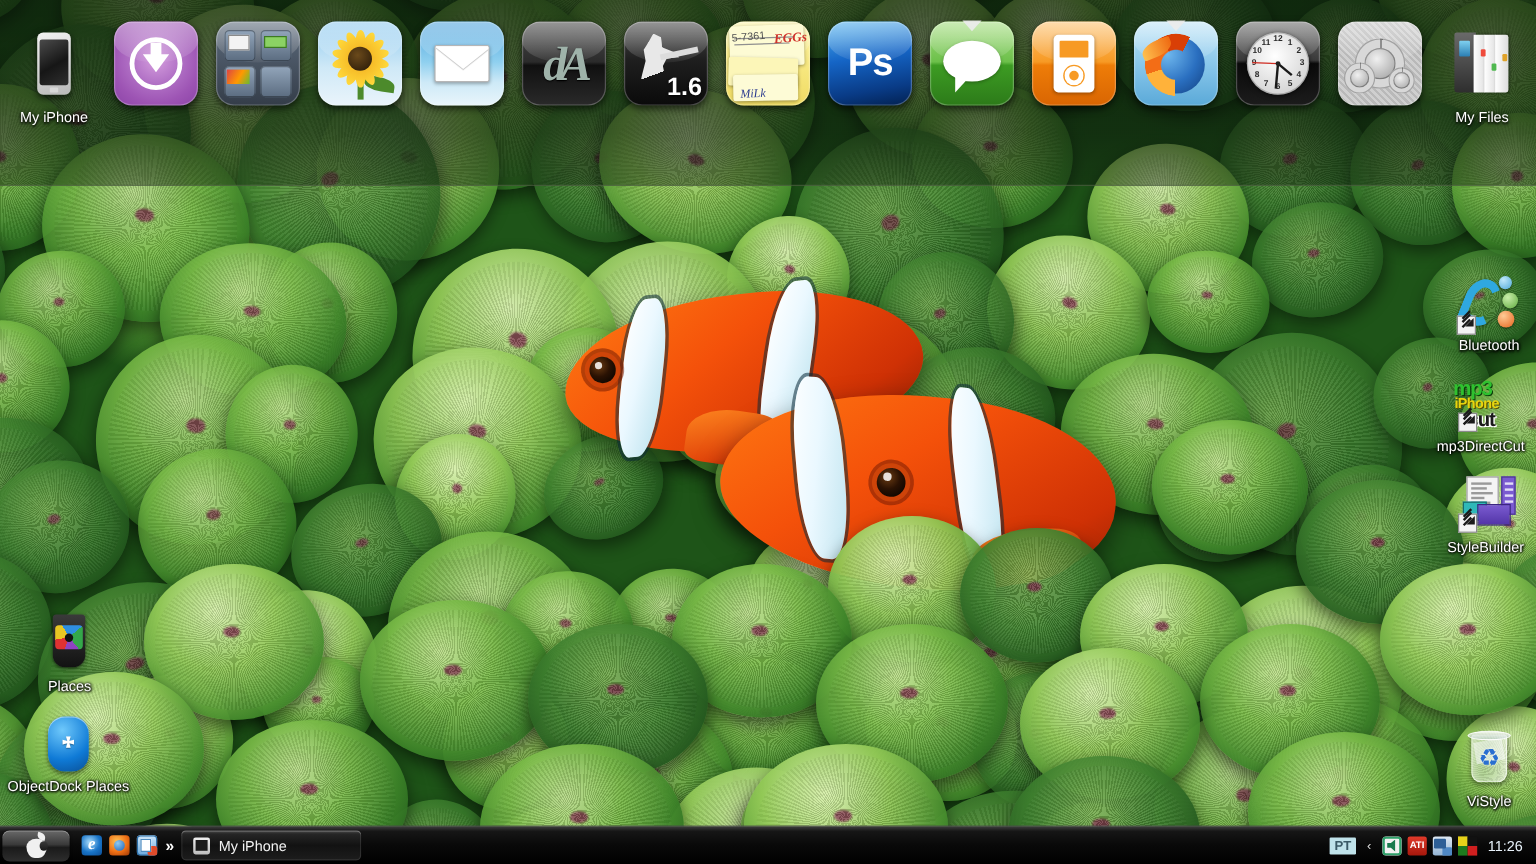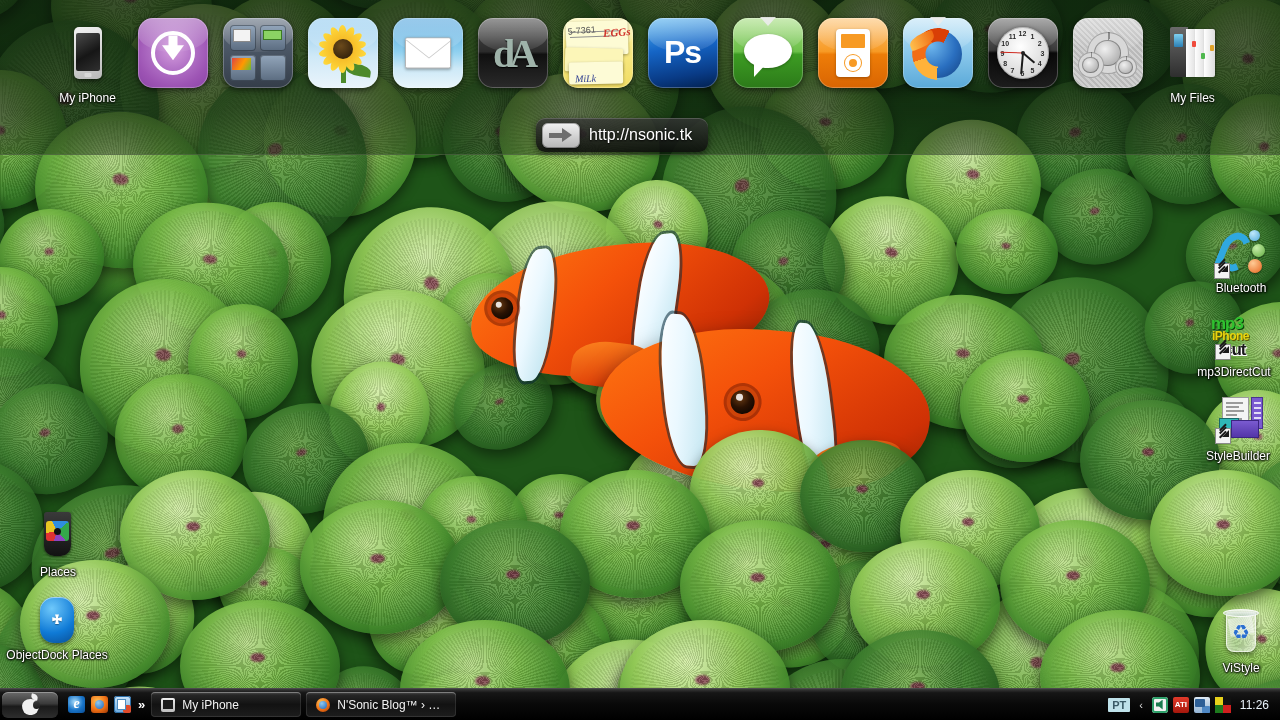--- a/index.html
+++ b/index.html
@@ -162,21 +162,21 @@
 
   .ios.mail{ background:linear-gradient(180deg,#4fa3dd 0%,#8fd0ef 48%,#cde9f7 72%,#e9f5fb 100%); }
   .env{position:absolute;left:50%;top:50%;transform:translate(-50%,-50%);width:46px;height:31px;background:#fff;
      border:1px solid #b6b6b6;border-radius:2px;z-index:6;overflow:hidden;box-shadow:0 1px 3px rgba(0,0,0,.3);}
   .env::after{content:"";position:absolute;left:-2px;top:-1px;width:0;height:0;
      border-left:24px solid transparent;border-right:24px solid transparent;border-top:20px solid #f2f2f2;}
   .env::before{content:"";position:absolute;left:-1px;top:0px;width:0;height:0;z-index:2;
      border-left:24px solid transparent;border-right:24px solid transparent;border-top:19px solid #ffffff;
      filter:drop-shadow(0 1px 0 #c9c9c9);}
 
-  .ios.da{ background:linear-gradient(180deg,#4c4c4c 0%,#2b2b2b 48%,#101010 52%,#2a2a2a 100%); }
+  .ios.da{ background:linear-gradient(180deg,#4c4c4c 0%,#2b2b2b 48%,#101010 52%,#2a2a2a 100%);font-style:italic; }
   .da-g{position:absolute;left:50%;top:50%;transform:translate(-50%,-50%);font-size:40px;color:#9fb3aa;z-index:6;
      font-family:"Liberation Serif",serif;font-weight:bold;letter-spacing:-6px;text-shadow:0 1px 1px #000;}
 
   .ios.cs{ background:linear-gradient(180deg,#4a4a4a 0%,#1f1f1f 45%,#0a0a0a 100%); }
   .cs-f{position:absolute;left:6px;top:10px;width:40px;height:52px;z-index:6;
      background:
        radial-gradient(circle at 52% 14%, #e8e8e8 0 7px, transparent 7.5px),
        linear-gradient(160deg,transparent 0 18%, #e8e8e8 18% 62%, transparent 62%);
      clip-path:polygon(46% 0,62% 6%,64% 22%,90% 30%,100% 38%,74% 40%,66% 52%,72% 74%,62% 100%,48% 100%,46% 72%,34% 82%,28% 100%,14% 100%,22% 68%,30% 44%,26% 26%,36% 14%);}
   .cs-gun{position:absolute;left:30px;top:24px;width:32px;height:5px;background:#dcdcdc;z-index:7;transform:rotate(-12deg);}
@@ -849,20 +849,29 @@
     </div>
 
     <div class="dock-item">
       <div class="dock-ico">
         <div class="ios da">
             <div class="da-g">dA</div>
           </div>
       </div>
     </div>
 
+    <div class="dock-item">
+      <div class="dock-ico">
+        <div class="ios cs">
+          <div class="cs-f"></div>
+            <div class="cs-gun"></div>
+          <div class="cs-v">1.6</div>
+        </div>
+      </div>
+    </div>
 
     <div class="dock-item">
       <div class="dock-ico">
         <div class="ios notes">
           <div class="nt nt1">
             <div class="nt-line" style="left:4px;top:10px;width:50px"></div>
             <div class="nt-line" style="left:4px;top:15px;width:46px"></div>
             <div class="nt-num">5-7361</div>
           </div>
           <div class="nt nt2"></div>
@@ -956,24 +965,20 @@
           <div class="tab t1"></div>
             <div class="tab t2"></div>
             <div class="tab t3"></div>
         </div>
       </div>
       <div class="dock-label">My Files</div>
     </div>
 
   </div>
 
-  <div id="urlbar">
-    <div class="gobtn"></div>
-    <div class="utext">http://nsonic.tk</div>
-  </div>
 </div>
 
 <div class="dicon" style="left:1193px;top:228px">
   <div class="art">
     <div class="od-c"></div>
       <div class="od-b od-b1"></div>
       <div class="od-b od-b2"></div>
       <div class="od-b od-b3"></div>
     <div class="shortcut">
         <i></i>
@@ -1062,24 +1067,20 @@
         <i></i>
       </div>
   </div>
   <div class="chev">»</div>
 
   <div id="tasks">
     <div class="task">
       <div class="tico phone"></div>
       <div class="tlabel">My iPhone</div>
     </div>
-    <div class="task">
-      <div class="tico fx"></div>
-      <div class="tlabel">N'Sonic Blog™ › …</div>
-    </div>
   </div>
 
   <div id="tray">
     <div class="lang">PT</div>
     <div class="trayarrow">‹</div>
     <div class="ti vol"></div>
     <div class="ti ati">ATI</div>
     <div class="ti net">
         <i></i>
       </div>

